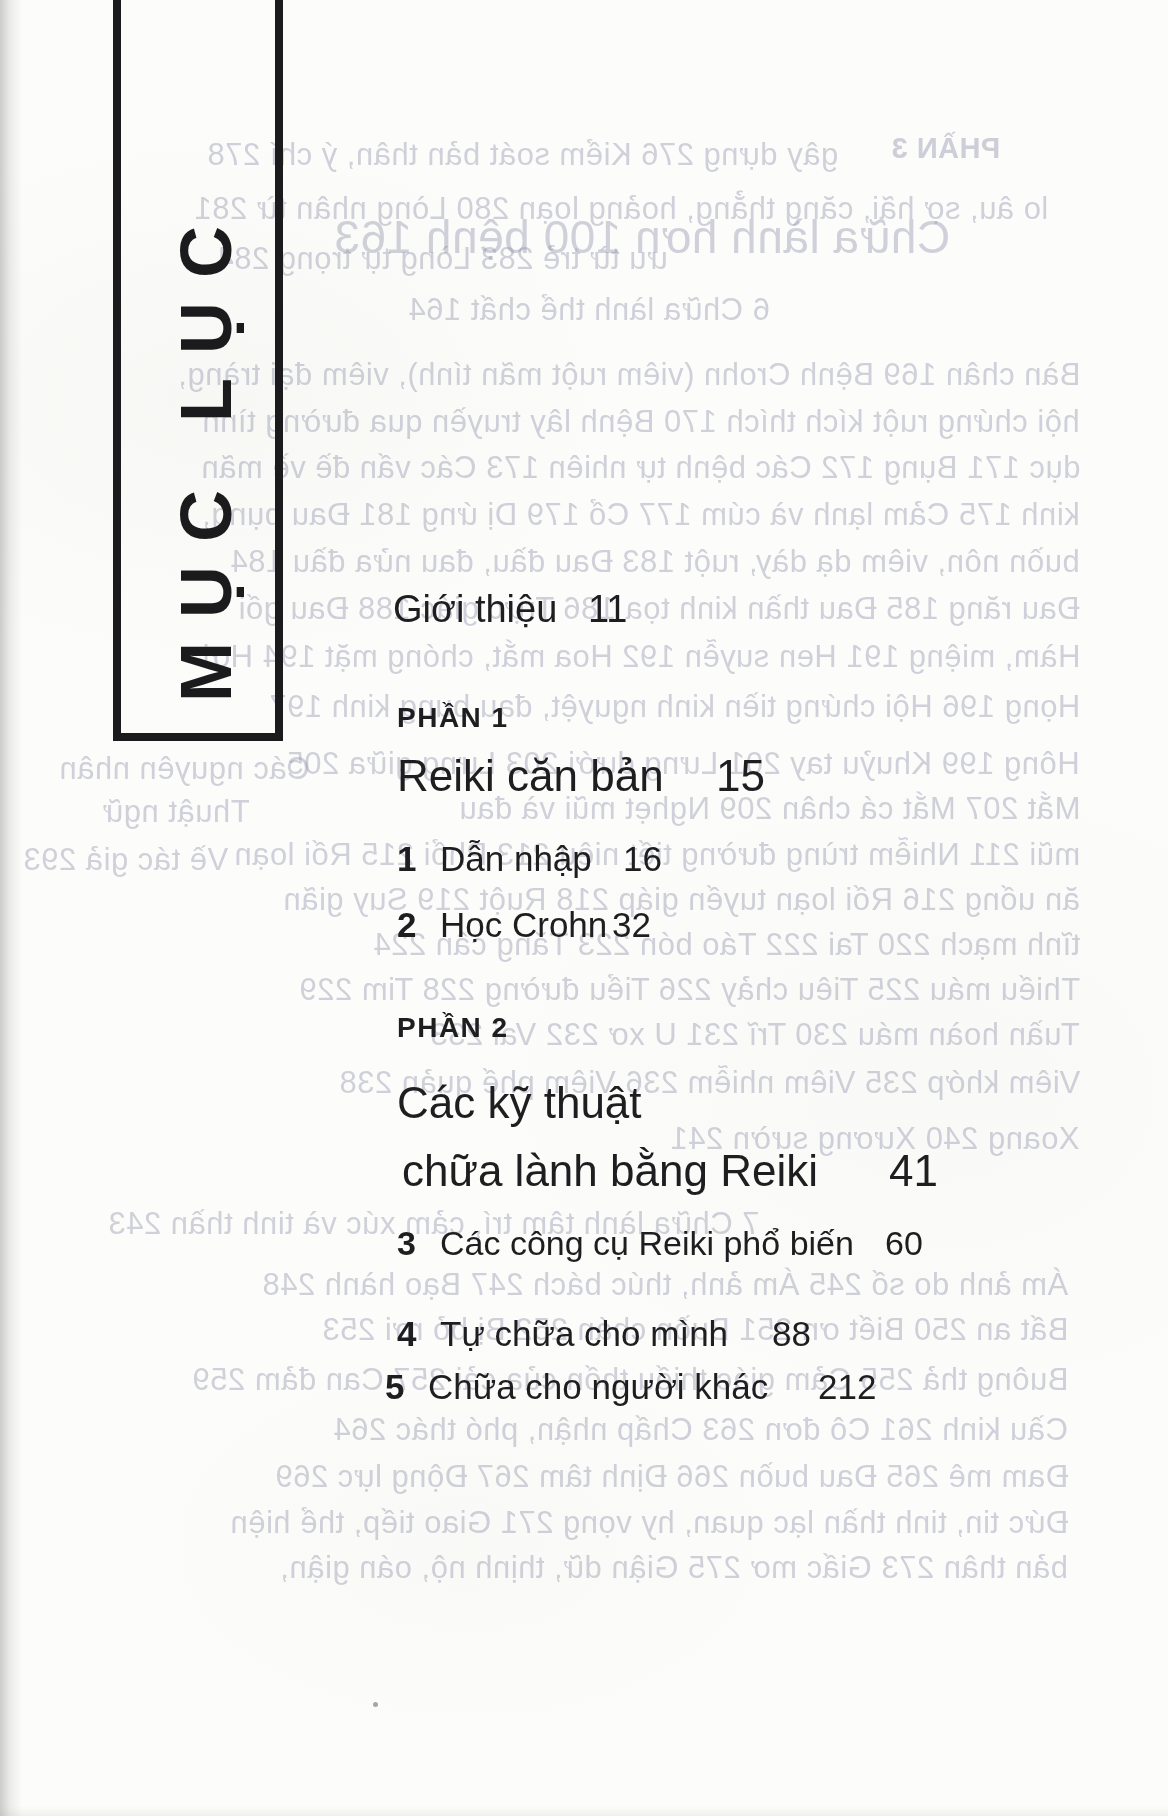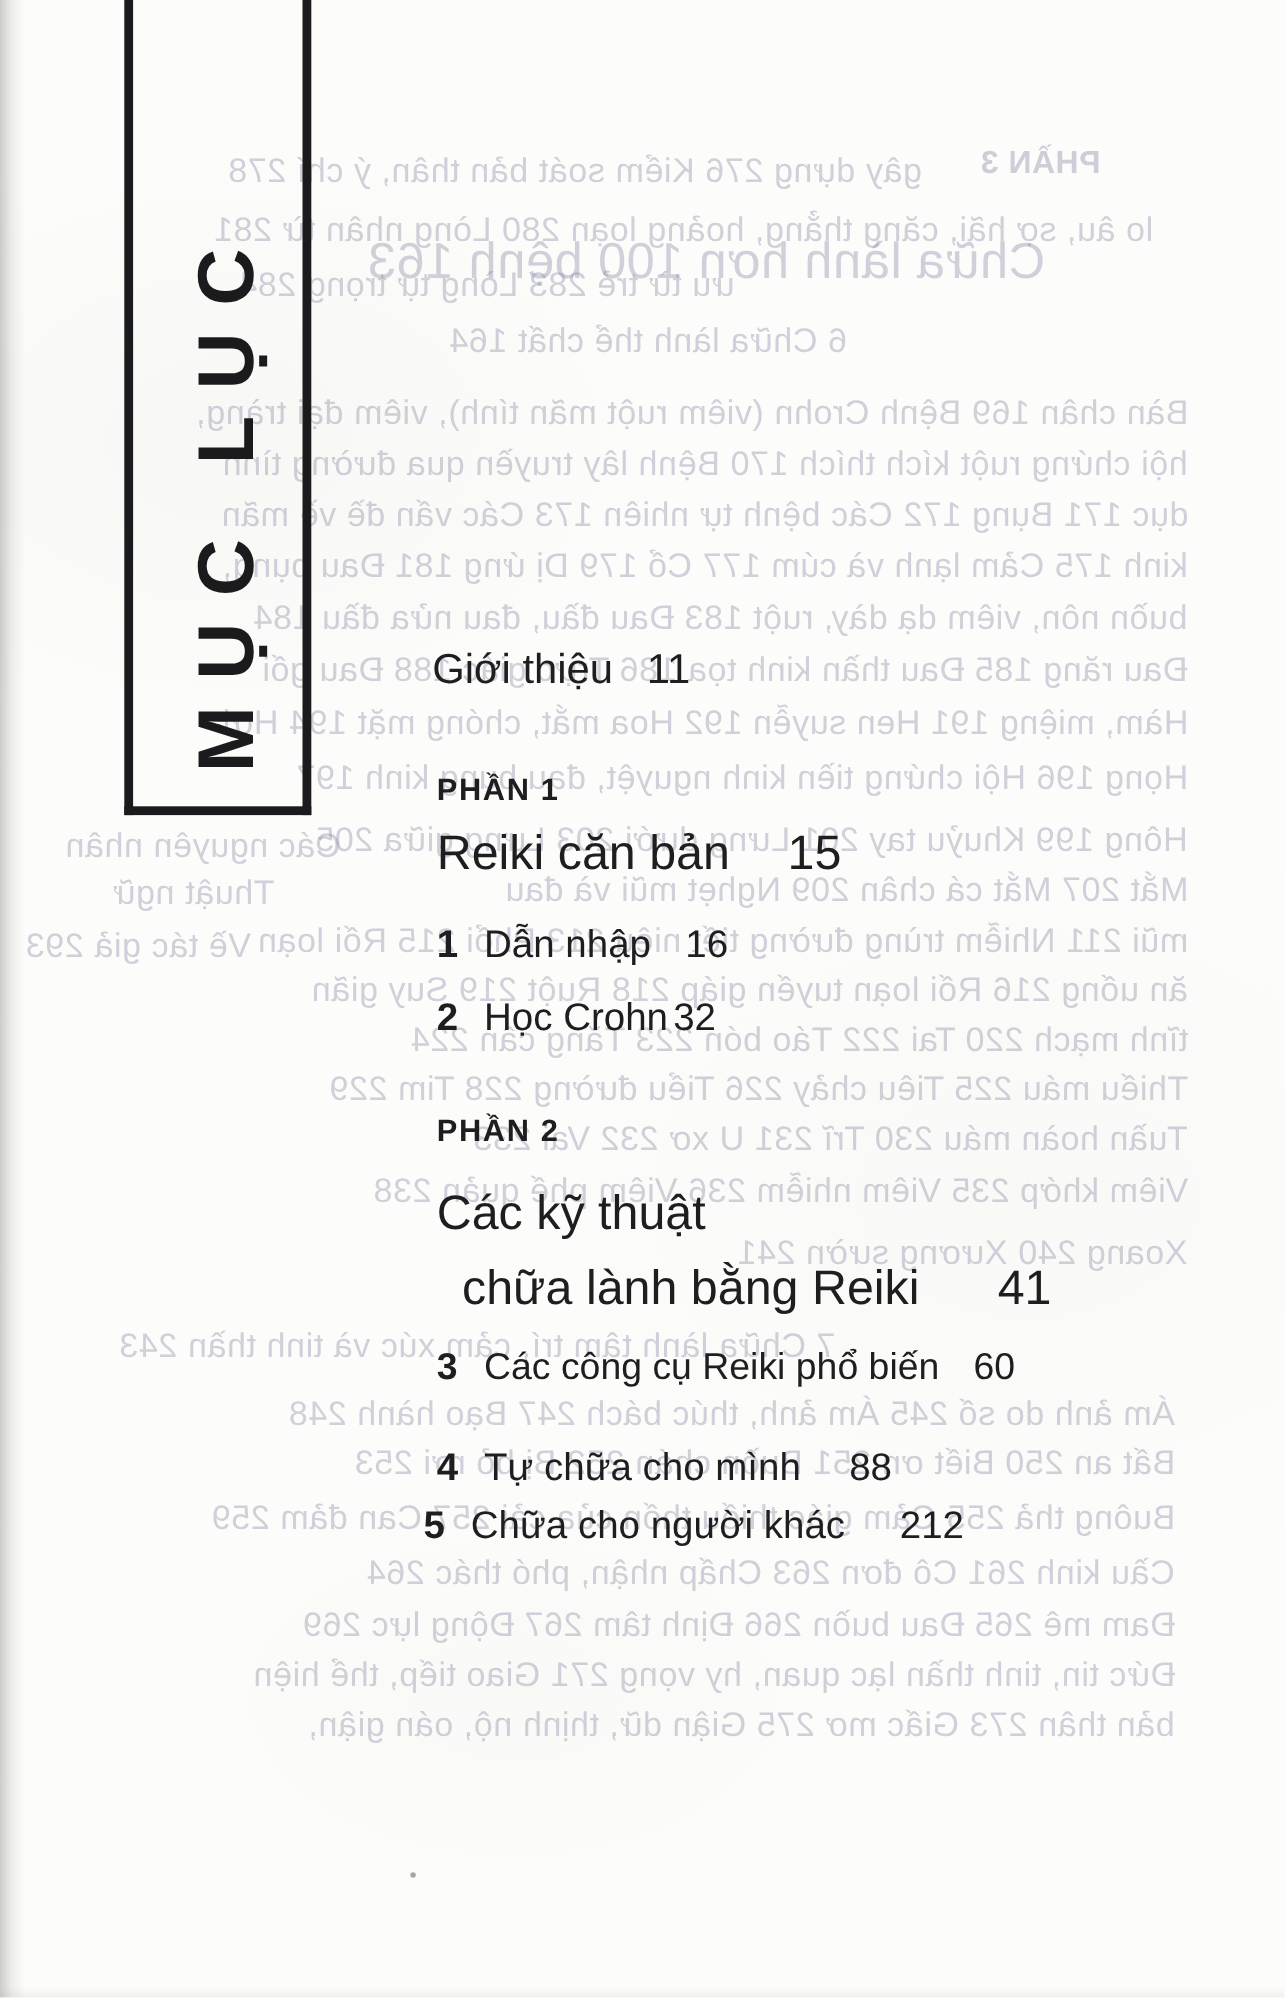--- a/index.html
+++ b/index.html
@@ -53,21 +53,21 @@
   .r-intro .pg{left:195px;}
   .r-kicker1{left:397px;top:702px;font-size:28px;font-weight:700;letter-spacing:1.5px;}
   .r-title1 {left:397px;top:751px;font-size:44px;}
   .r-title1 .pg{left:319px;}
   .r-item1  {left:397px;top:839px;font-size:35px;}
   .r-item1 .pg{left:226px;}
   .r-item2  {left:397px;top:905px;font-size:35px;}
   .r-item2 .pg{left:215px;}
   .r-kicker2{left:397px;top:1012px;font-size:28px;font-weight:700;letter-spacing:1.5px;}
   .r-title2a{left:397px;top:1078px;font-size:44px;}
-  .r-title2b{left:420px;top:1146px;font-size:44px;}
+  .r-title2b{left:402px;top:1146px;font-size:44px;}
   .r-title2b .pg{left:487px;}
   .r-item3  {left:397px;top:1224px;font-size:34px;}
   .r-item3 .pg{left:488px;}
   .r-item4  {left:397px;top:1295px;font-size:35px;margin-top:19px;}
   .r-item4 .pg{left:375px;}
   .r-item5  {left:385px;top:1367px;font-size:35px;}
   .r-item5 .pg{left:433px;}
   .speck{
     position:absolute;left:373px;top:1702px;width:5px;height:5px;
     border-radius:50%;background:#8a8a8a;opacity:.75;

